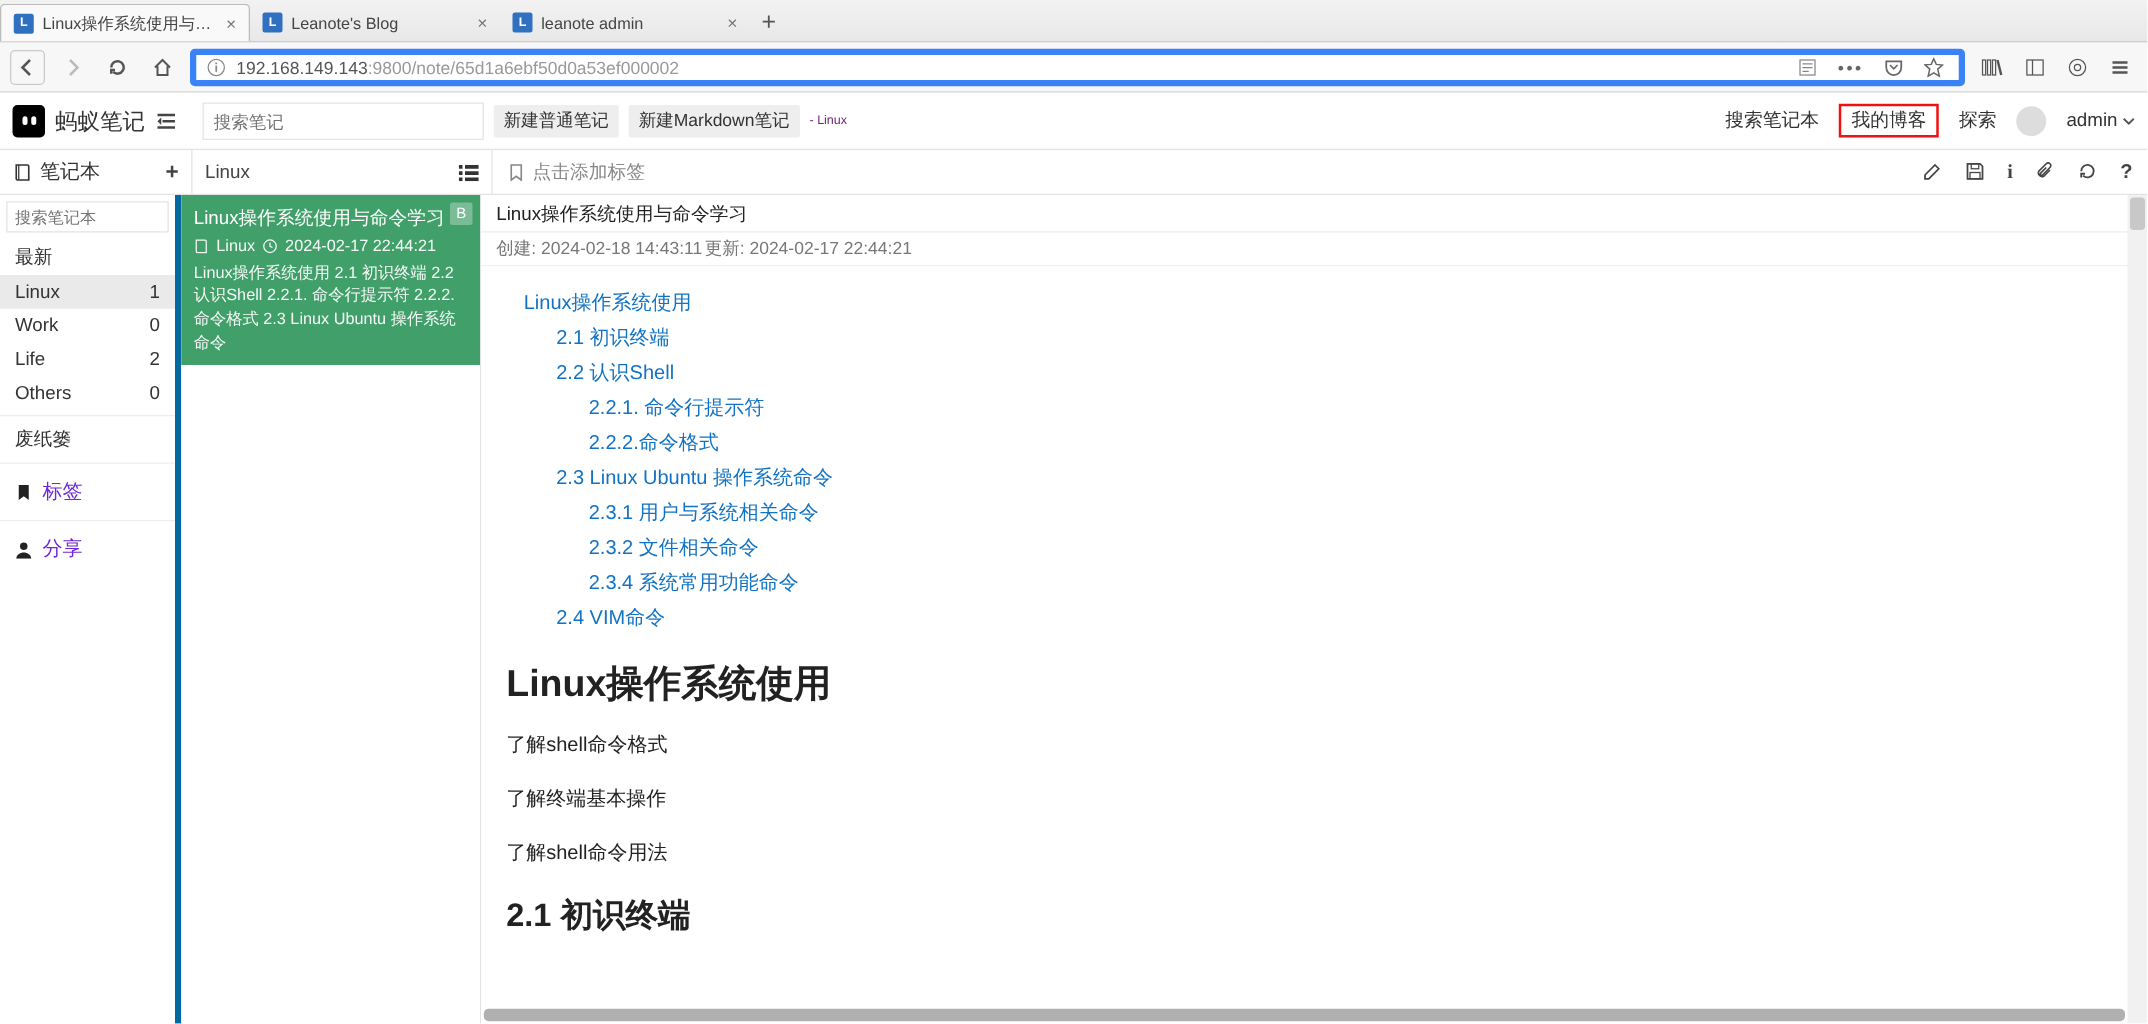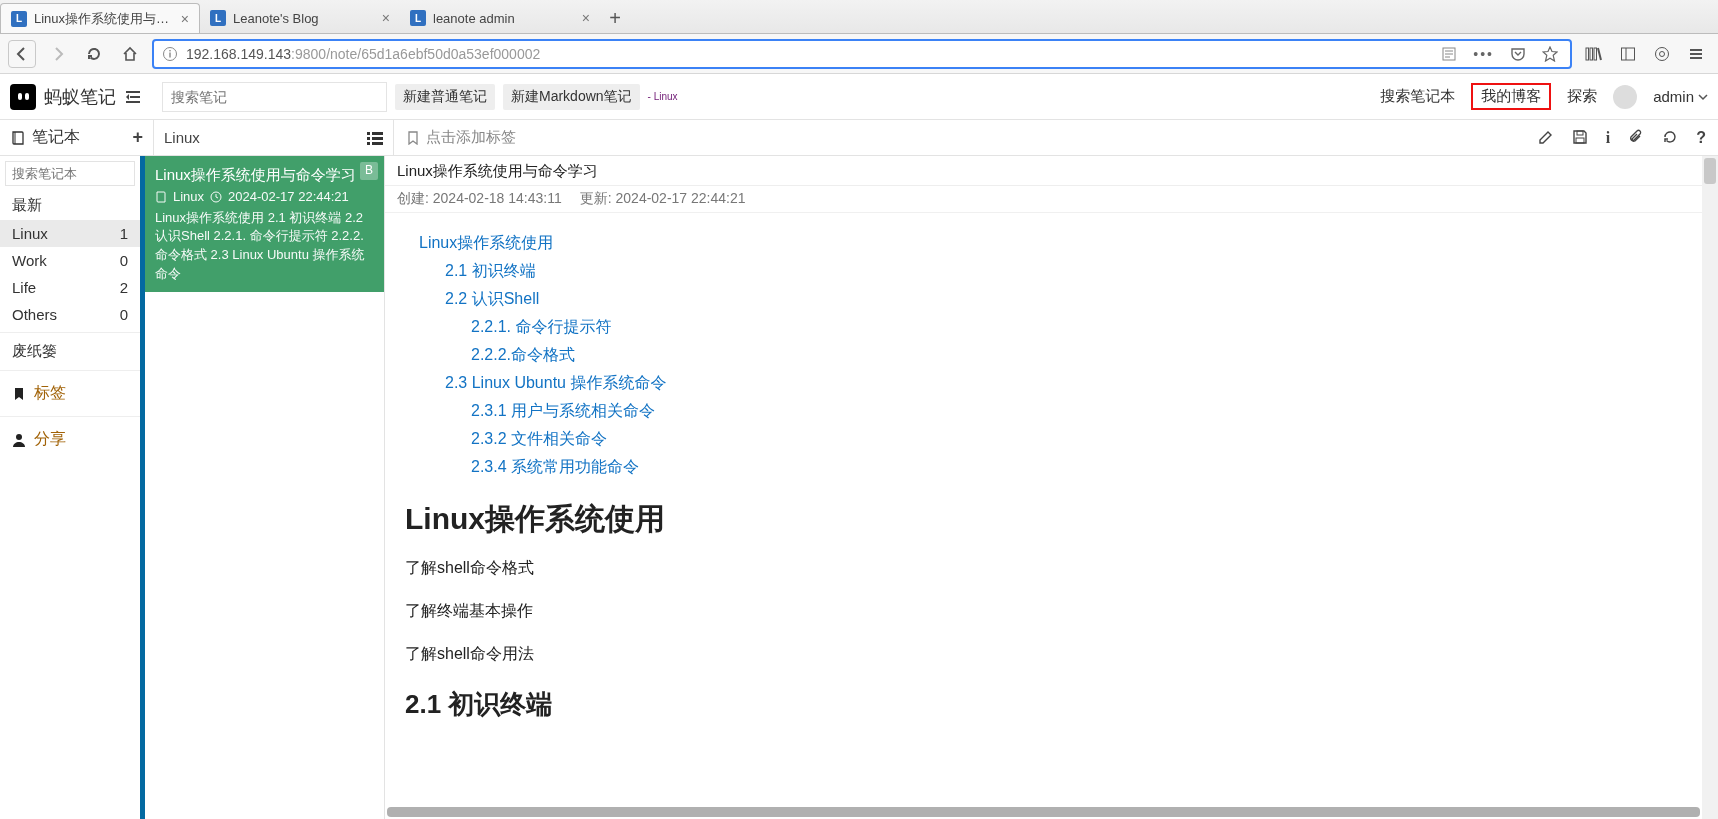--- a/index.html
+++ b/index.html
@@ -11,21 +11,21 @@
   .tab { display:flex; align-items:center; padding:0 10px; height:30px; font-size:13px; color:#444; gap:7px; min-width:200px; max-width:200px; position:relative; }
   .tab.active { background:#f9f9f9; border:1px solid #bcbcbc; border-bottom:none; border-radius:4px 4px 0 0; }
   .tab .favicon { width:16px; height:16px; background:#3070c0; border-radius:2px; display:flex; align-items:center; justify-content:center; color:#fff; font-size:10px; font-weight:bold;}
   .tab .tab-title { flex:1; white-space:nowrap; overflow:hidden; text-overflow:ellipsis; }
   .tab .close { font-size:14px; color:#777; cursor:pointer; }
   .new-tab { width:30px; display:flex; align-items:center; justify-content:center; color:#555; font-size:20px; height:30px; }
 
   .toolbar { height:40px; background:#f7f7f7; display:flex; align-items:center; padding:0 8px; gap:8px; border-bottom:1px solid #d7d7d7; }
   .icon-btn { width:28px; height:28px; display:flex; align-items:center; justify-content:center; color:#555; border-radius:4px; font-size:16px;}
   .icon-btn.disabled { color:#bbb; }
-  .urlbox { flex:1; display:flex; align-items:center; background:#fff; border:2px solid #3b82f6; border-radius:4px; height:30px; padding:0 8px; gap:8px; }
+  .urlbox { flex:1; display:flex; align-items:center; background:#fff; border:5px solid #3b82f6; border-radius:4px; height:30px; padding:0 8px; gap:8px; }
   .urlbox .info { color:#999; display:flex; align-items:center; font-size:14px;}
   .urlbox .url { flex:1; font-size:14px; color:#555; white-space:nowrap; overflow:hidden;}
   .urlbox .url .faded { color:#999; }
   .url-action { color:#666; font-size:14px; padding:0 4px;}
   .toolbar-right { display:flex; gap:6px; }
 
   
   .app-header { height:46px; border-bottom:1px solid #e3e3e3; display:flex; align-items:center; padding:0 10px; gap:8px; }
   .logo { display:flex; align-items:center; gap:8px; font-size:18px; font-weight:500; color:#333; }
   .logo .logo-icon { width:26px; height:26px; background:#000; border-radius:4px; display:flex; align-items:center; justify-content:center; }
@@ -57,34 +57,34 @@
   
   .content { flex:1; display:flex; overflow:hidden; }
 
   
   .sidebar { width:145px; border-right:5px solid #0369a1; background:#fff; display:flex; flex-direction:column; }
   .search-nb { border:1px solid #e3e3e3; margin:5px; padding:4px 6px; font-size:13px; color:#aaa; }
   .nb-list { }
   .nb-item { display:flex; justify-content:space-between; padding:5px 12px; font-size:15px; color:#333;}
   .nb-item.active { background:#eaeaea; }
   .nb-sep { border-top:1px solid #eee; margin:4px 0;}
-  .nb-sec { display:flex; align-items:center; gap:8px; padding:8px 12px; font-size:16px; color:#a16207; font-weight:500;}
+  .nb-sec { display:flex; align-items:center; gap:8px; padding:8px 12px; font-size:16px; color:#6d28d9; font-weight:500;}
 
   
   .notelist { width:240px; border-right:1px solid #e3e3e3; background:#fff; }
   .note-card { background:#419f6a; color:#fff; padding:8px 10px; font-size:13px; line-height:1.45; position:relative;}
   .note-card .title { font-size:15px; font-weight:400; margin-bottom:2px; white-space:nowrap; overflow:hidden; }
   .note-card .meta { display:flex; align-items:center; gap:6px; font-size:13px; margin-bottom:2px; opacity:.95;}
   .note-card .excerpt { font-size:13px; opacity:.95; }
   .badge-b { position:absolute; right:6px; top:6px; width:18px; height:18px; background:rgba(255,255,255,.3); color:#fff; display:flex; align-items:center; justify-content:center; font-size:12px; border-radius:2px;}
 
   
   .editor { flex:1; display:flex; flex-direction:column; background:#fff; overflow:hidden; position:relative;}
   .titlebar { padding:6px 12px 4px; font-size:15px; font-weight:500; color:#222; border-bottom:1px solid #eee;}
-  .metabar { padding:4px 12px; font-size:14px; color:#777; display:flex; gap:18px; border-bottom:1px solid #f0f0f0;}
+  .metabar { padding:4px 12px; font-size:14px; color:#777; display:flex; gap:2px; border-bottom:1px solid #f0f0f0;}
   .editor-scroll { flex:1; overflow:auto; padding:12px 20px 0; position:relative;}
   .toc { margin:4px 0 18px 14px; }
   .toc a { display:block; color:#1273c4; text-decoration:none; font-size:16px; line-height:1.75; }
   .toc .l1 { padding-left:0; }
   .toc .l2 { padding-left:26px; }
   .toc .l3 { padding-left:52px; }
   h1.note-h1 { font-size:30px; font-weight:600; color:#222; margin:10px 0 18px;}
   p.body-p { font-size:16px; margin:12px 0 22px; color:#222;}
   h2.note-h2 { font-size:26px; font-weight:600; color:#222; margin:8px 0 12px;}
   .v-scroll-stub { position:absolute; right:0; top:0; width:16px; height:100%; background:#f1f1f1;}
@@ -373,20 +373,21 @@
       <div class="toc">
         <a class="l1">Linux操作系统使用</a>
         <a class="l2">2.1 初识终端</a>
         <a class="l2">2.2 认识Shell</a>
         <a class="l3">2.2.1. 命令行提示符</a>
         <a class="l3">2.2.2.命令格式</a>
         <a class="l2">2.3 Linux Ubuntu 操作系统命令</a>
         <a class="l3">2.3.1 用户与系统相关命令</a>
         <a class="l3">2.3.2 文件相关命令</a>
         <a class="l3">2.3.4 系统常用功能命令</a>
+        <a class="l2">2.4 VIM命令</a>
       </div>
       <h1 class="note-h1">Linux操作系统使用</h1>
       <p class="body-p">了解shell命令格式</p>
       <p class="body-p">了解终端基本操作</p>
       <p class="body-p">了解shell命令用法</p>
       <h2 class="note-h2">2.1 初识终端</h2>
 
       <div class="h-scroll-stub"></div>
     </div>
     <div class="v-scroll-stub">

